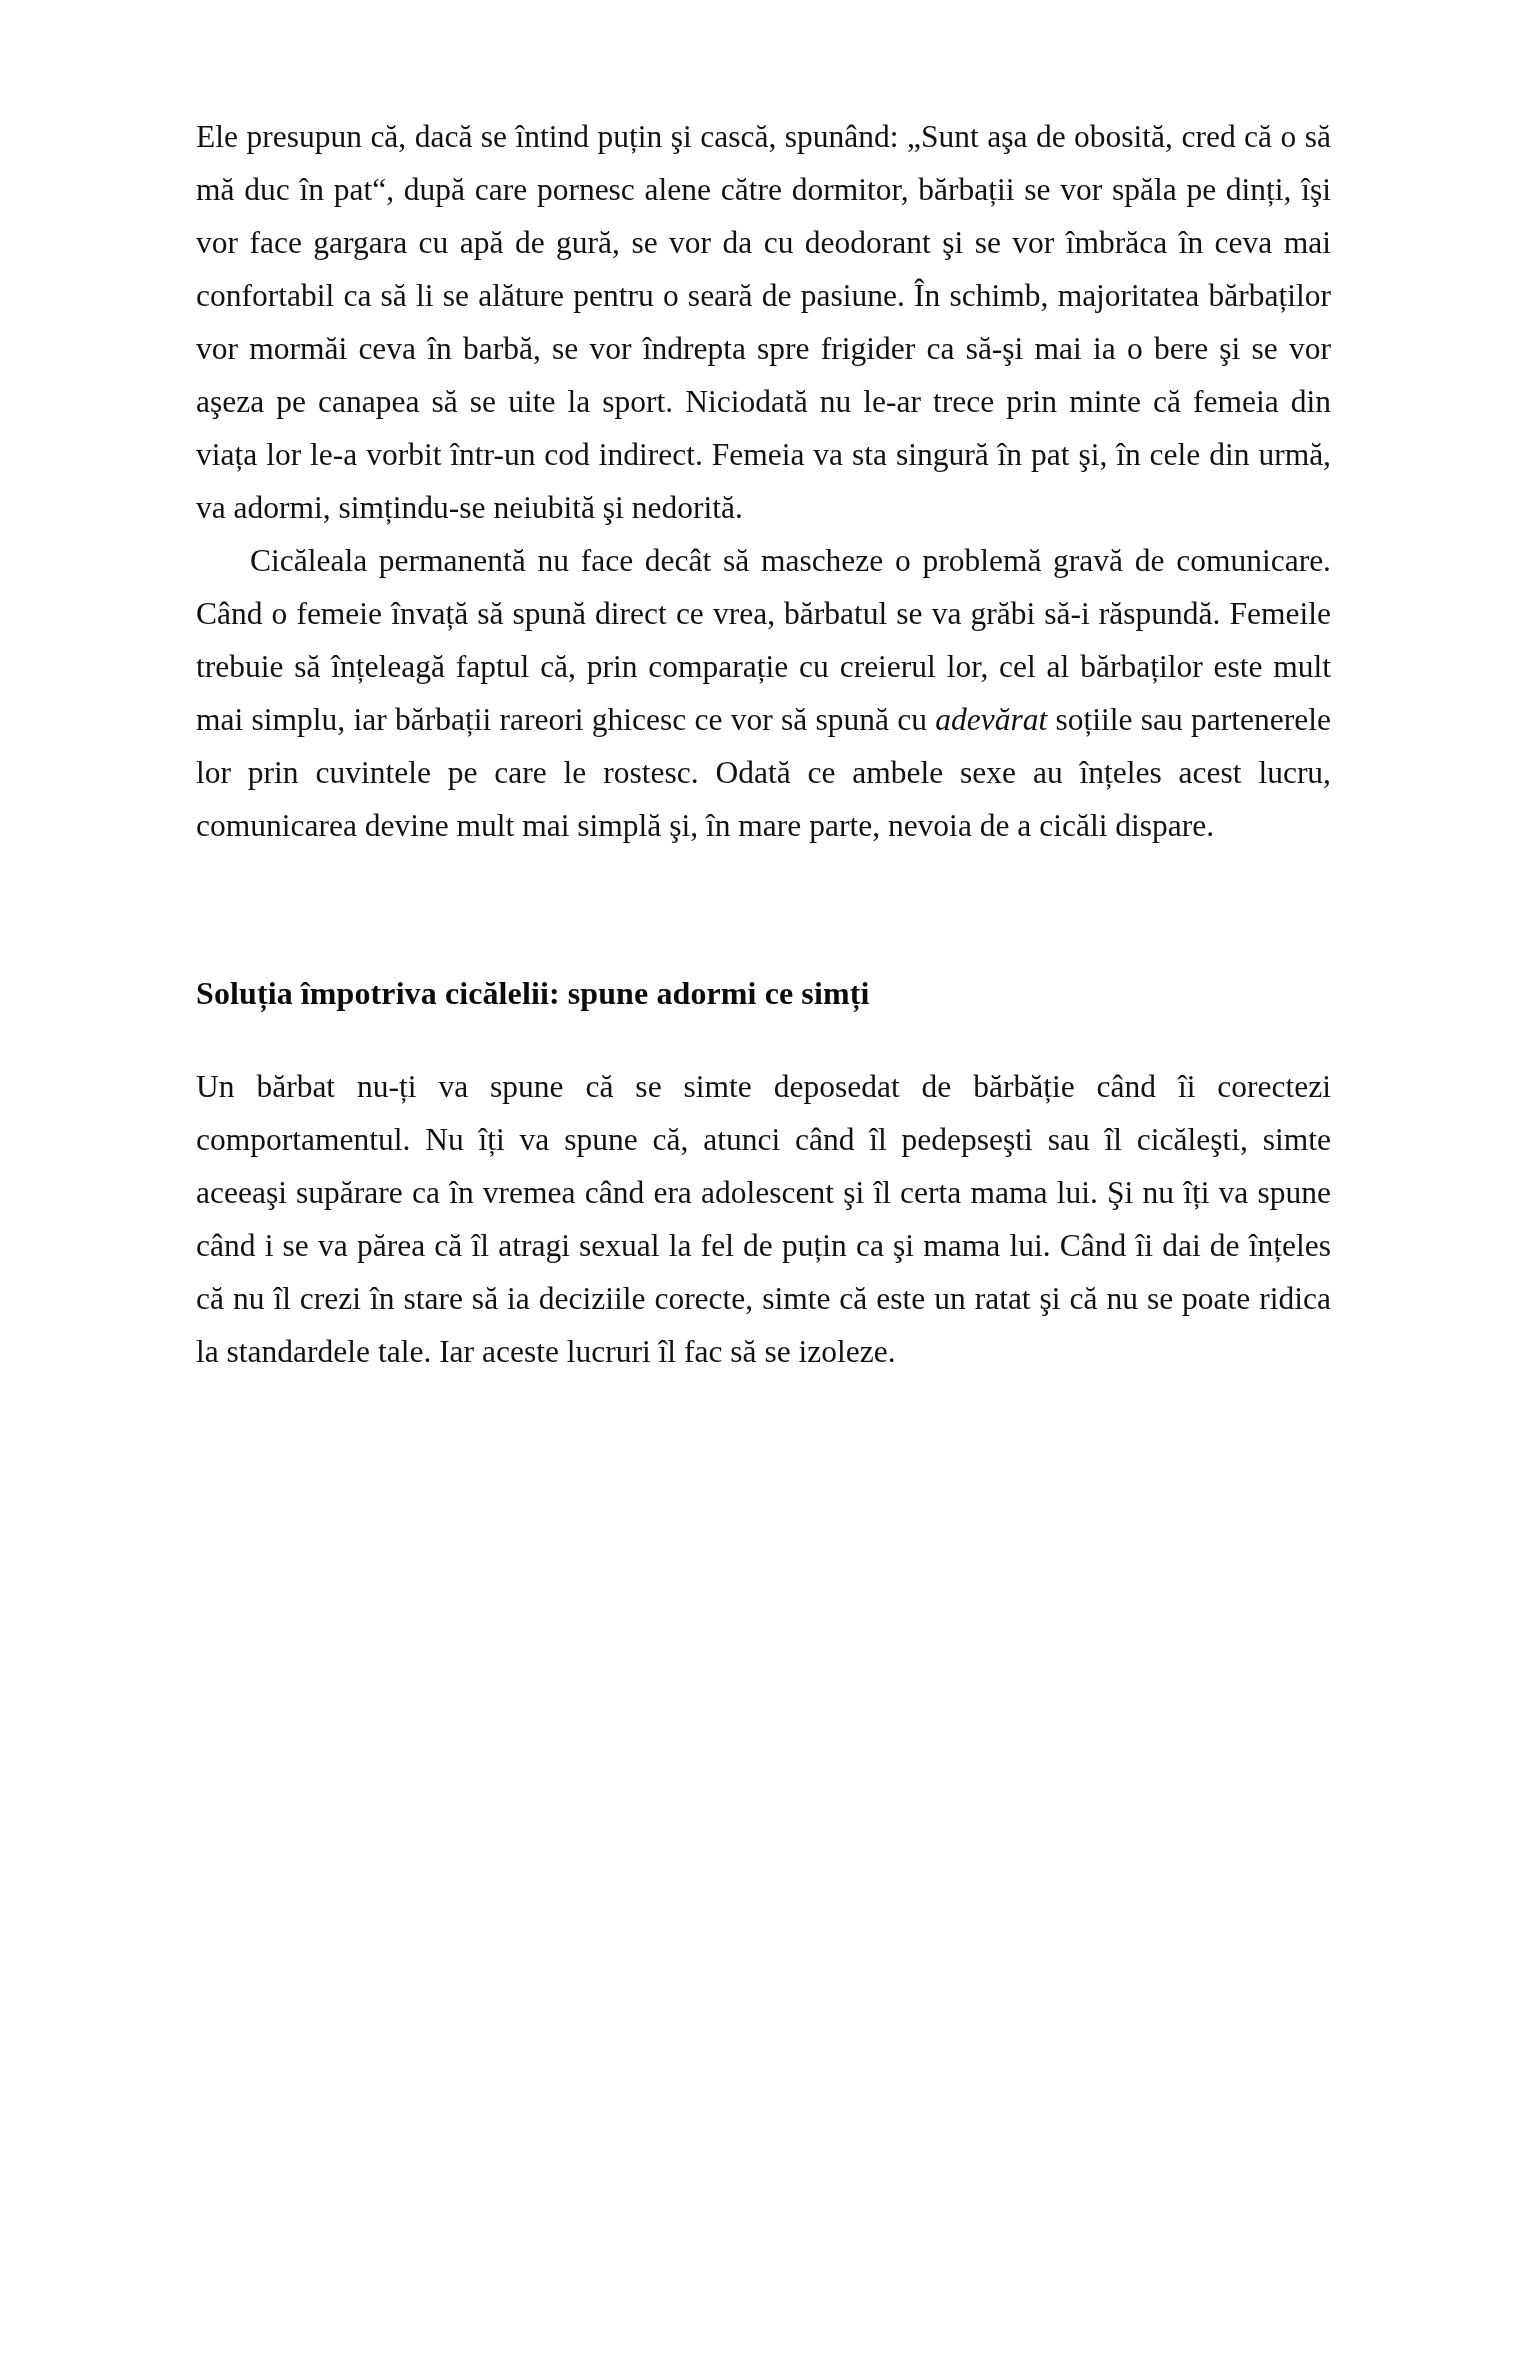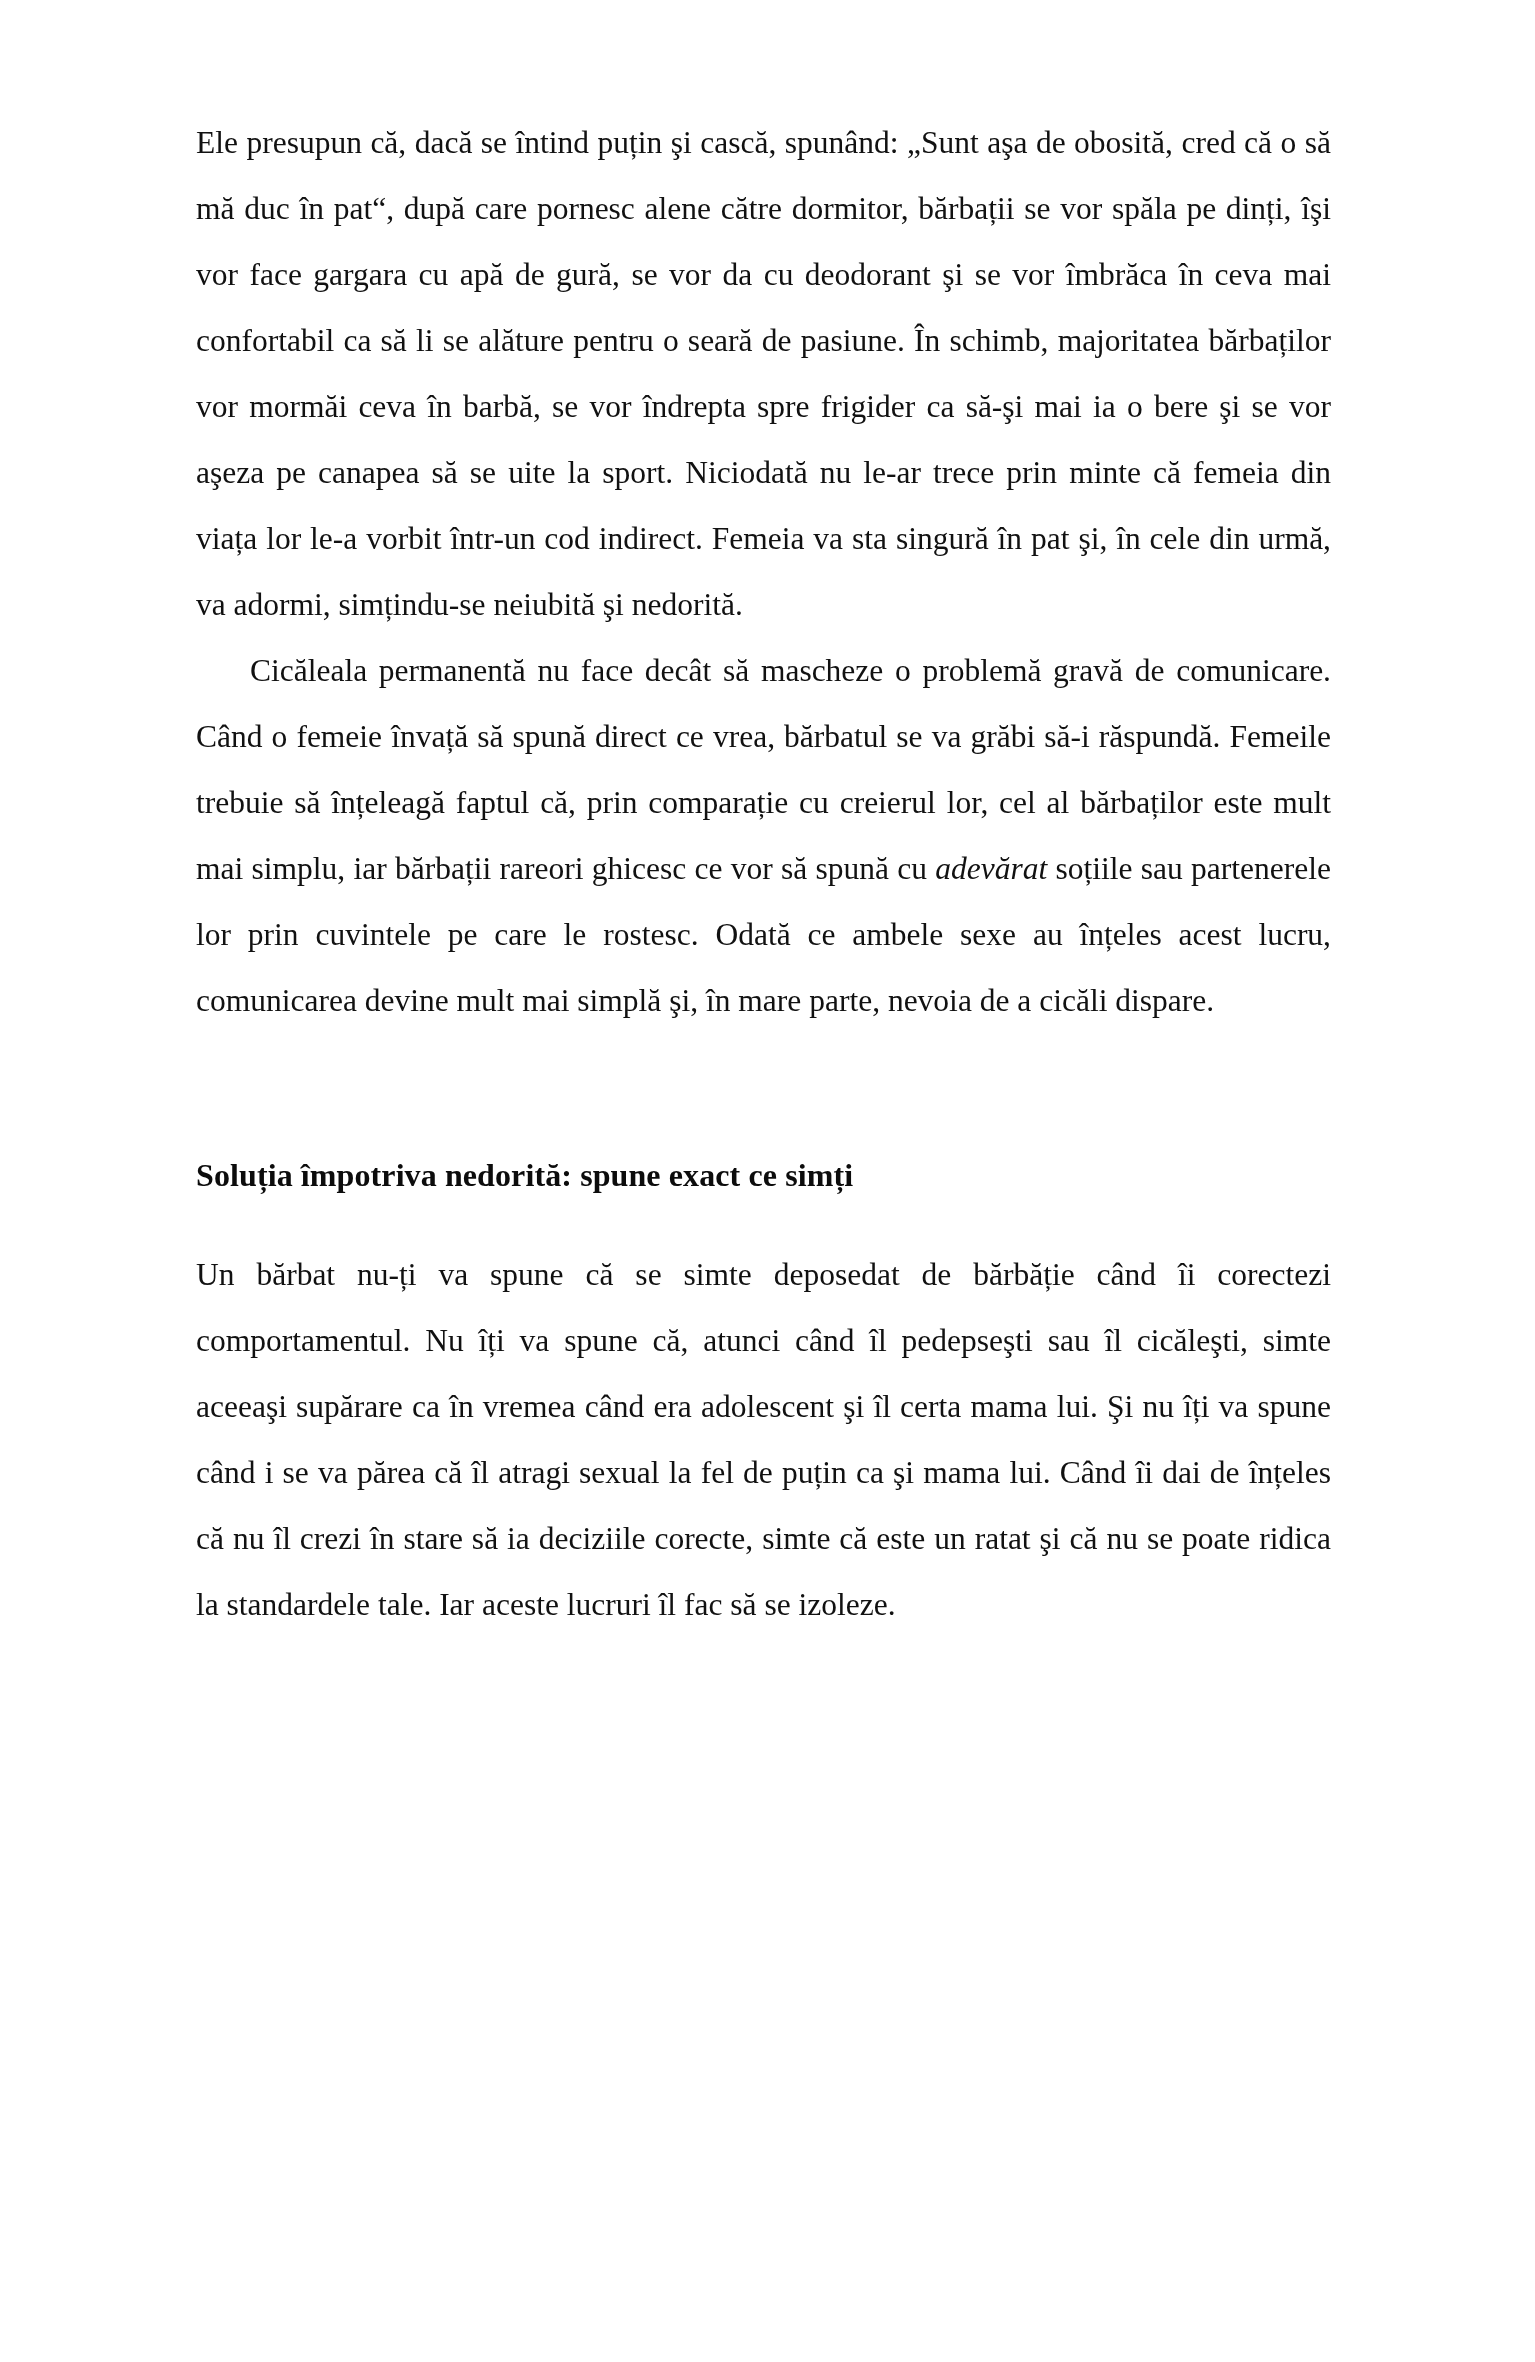--- a/index.html
+++ b/index.html
@@ -43,21 +43,21 @@
     flex: none;
   }
   .head-title {
     font-size: 25px;
     letter-spacing: 1.6px;
     color: #1a1a1a;
     white-space: nowrap;
   }
   p.body-par {
     font-size: 31.5px;
-    line-height: 66px;
+    line-height: 53px;
     text-align: justify;
     text-justify: inter-word;
     margin: 0;
     color: #111111;
     hyphens: manual;
   }
   p.indented {
     text-indent: 54px;
   }
   h2.section-head {
@@ -74,18 +74,18 @@
 <body>
 
 <div class="page">
   <div class="content">
 
 
     <p class="body-par">Ele presupun că, dacă se întind puțin şi cască, spunând: „Sunt aşa de obosită, cred că o să mă duc în pat“, după care pornesc alene către dormitor, bărbații se vor spăla pe dinți, îşi vor face gargara cu apă de gură, se vor da cu deodorant şi se vor îmbrăca în ceva mai confortabil ca să li se alăture pentru o seară de pasiune. În schimb, majoritatea bărbaților vor mormăi ceva în barbă, se vor îndrepta spre frigider ca să-şi mai ia o bere şi se vor aşeza pe canapea să se uite la sport. Niciodată nu le-ar trece prin minte că femeia din viața lor le-a vorbit într-un cod indirect. Femeia va sta singură în pat şi, în cele din urmă, va adormi, simțindu-se neiubită şi nedorită.</p>
 
     <p class="body-par indented"><span>Cicăleala permanentă nu face decât să mascheze o problemă gravă de comunicare. Când o femeie învață să spună direct ce vrea, bărbatul se va grăbi să-i răspundă. Femeile trebuie să înțeleagă faptul că, prin comparație cu creierul lor, cel al bărbaților este mult mai simplu, iar bărbații rareori ghicesc ce vor să spună cu </span><em class="it">adevărat</em><span> soțiile sau partenerele lor prin cuvintele pe care le rostesc. Odată ce ambele sexe au înțeles acest lucru, comunicarea devine mult mai simplă şi, în mare parte, nevoia de a cicăli dispare.</span></p>
 
-    <h2 class="section-head">Soluția împotriva nedorită: spune exact ce simți</h2>
+    <h2 class="section-head">Soluția împotriva cicălelii: spune adormi ce simți</h2>
 
     <p class="body-par">Un bărbat nu-ți va spune că se simte deposedat de bărbăție când îi corectezi comportamentul. Nu îți va spune că, atunci când îl pedepseşti sau îl cicăleşti, simte aceeaşi supărare ca în vremea când era adolescent şi îl certa mama lui. Şi nu îți va spune când i se va părea că îl atragi sexual la fel de puțin ca şi mama lui. Când îi dai de înțeles că nu îl crezi în stare să ia deciziile corecte, simte că este un ratat şi că nu se poate ridica la standardele tale. Iar aceste lucruri îl fac să se izoleze.</p>
 
   </div>
 </div>
 
 </body></html>

